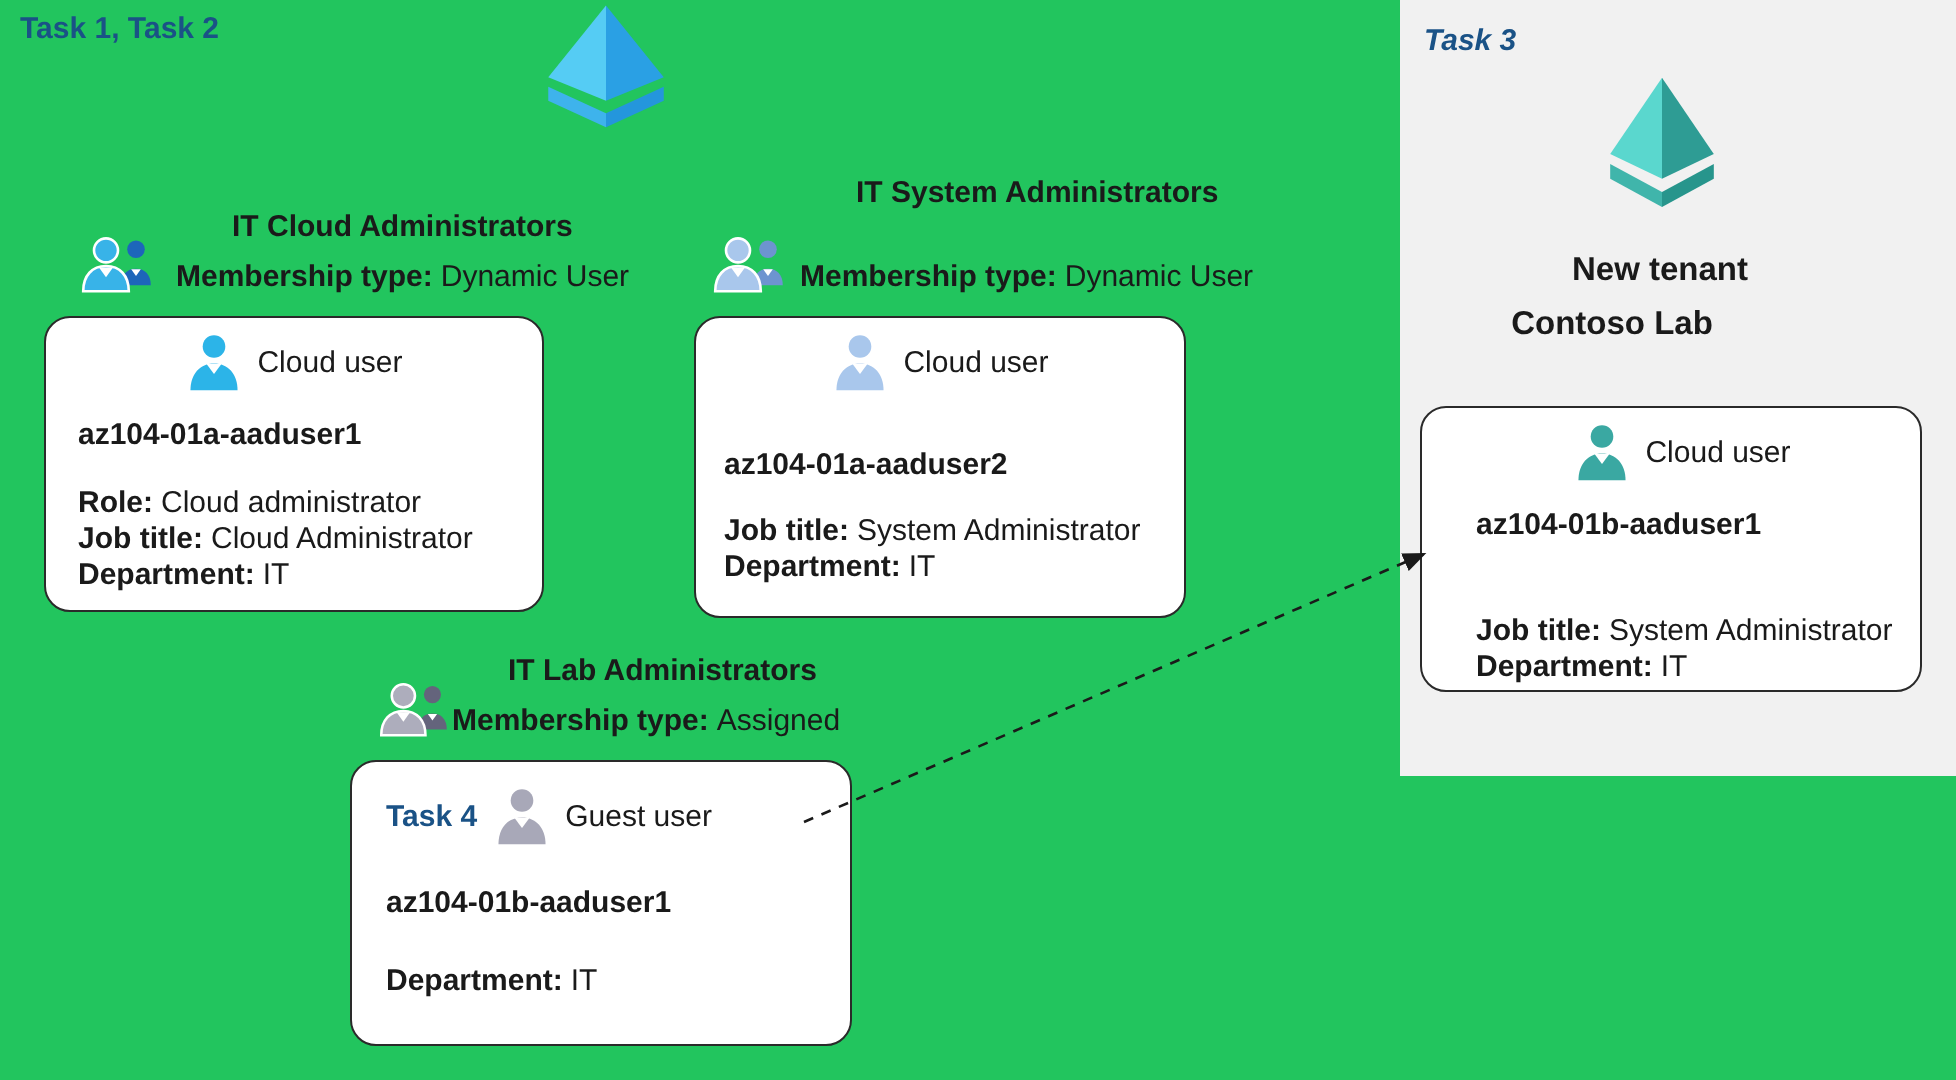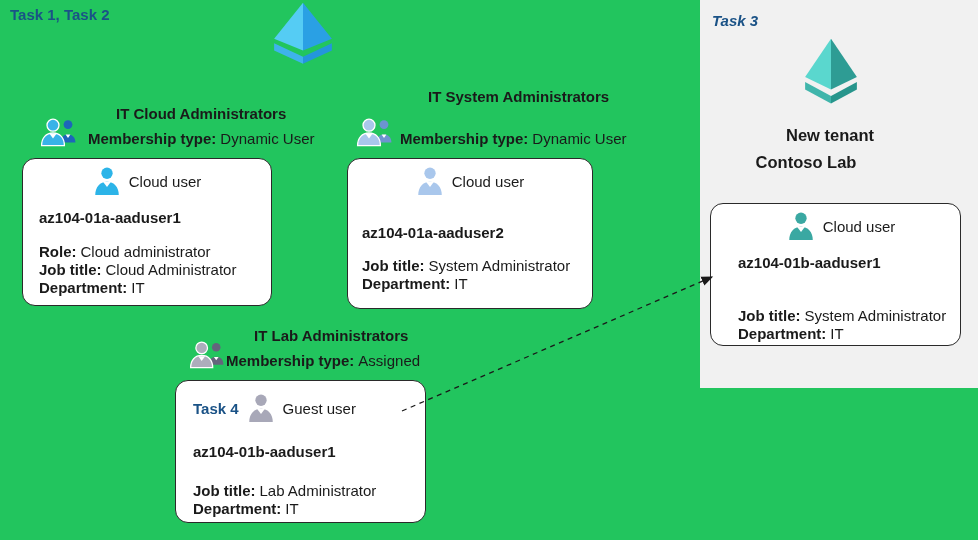--- a/index.html
+++ b/index.html
@@ -165,21 +165,20 @@
         <g class="body">
           <circle cx="12" cy="6.3" r="4.9"></circle>
           <path d="M1.8,25.2 C1.8,18.2 5.9,13.6 12,13.6 C18.1,13.6 22.2,18.2 22.2,25.2 Z"></path>
         </g>
         <polygon points="12,18.2 8.7,13.8 15.3,13.8" fill="#ffffff"></polygon>
       </svg>
       <span class="utype">Guest user</span>
     </div>
     <div class="uname">az104-01b-aaduser1</div>
     <div class="attrs">
-      <div class="attr"><span class="lbl">Job title:</span><span>Lab Administrator</span></div>
       <div class="attr"><span class="lbl">Department:</span><span>IT</span></div>
     </div>
   </div>
 
   <div class="abs task-label" style="left:712px;top:12px;font-style:italic;">Task 3</div>
 
   <svg class="abs d-teal" style="left:796px;top:38px;" width="70" height="68" viewBox="0 0 100 82" preserveAspectRatio="none">
     <polygon class="fl" points="50,1 13,47 50,62"></polygon>
     <polygon class="fr" points="50,1 87,47 50,62"></polygon>
     <polygon class="rl" points="13,53 50,70 50,79 13,62"></polygon>

